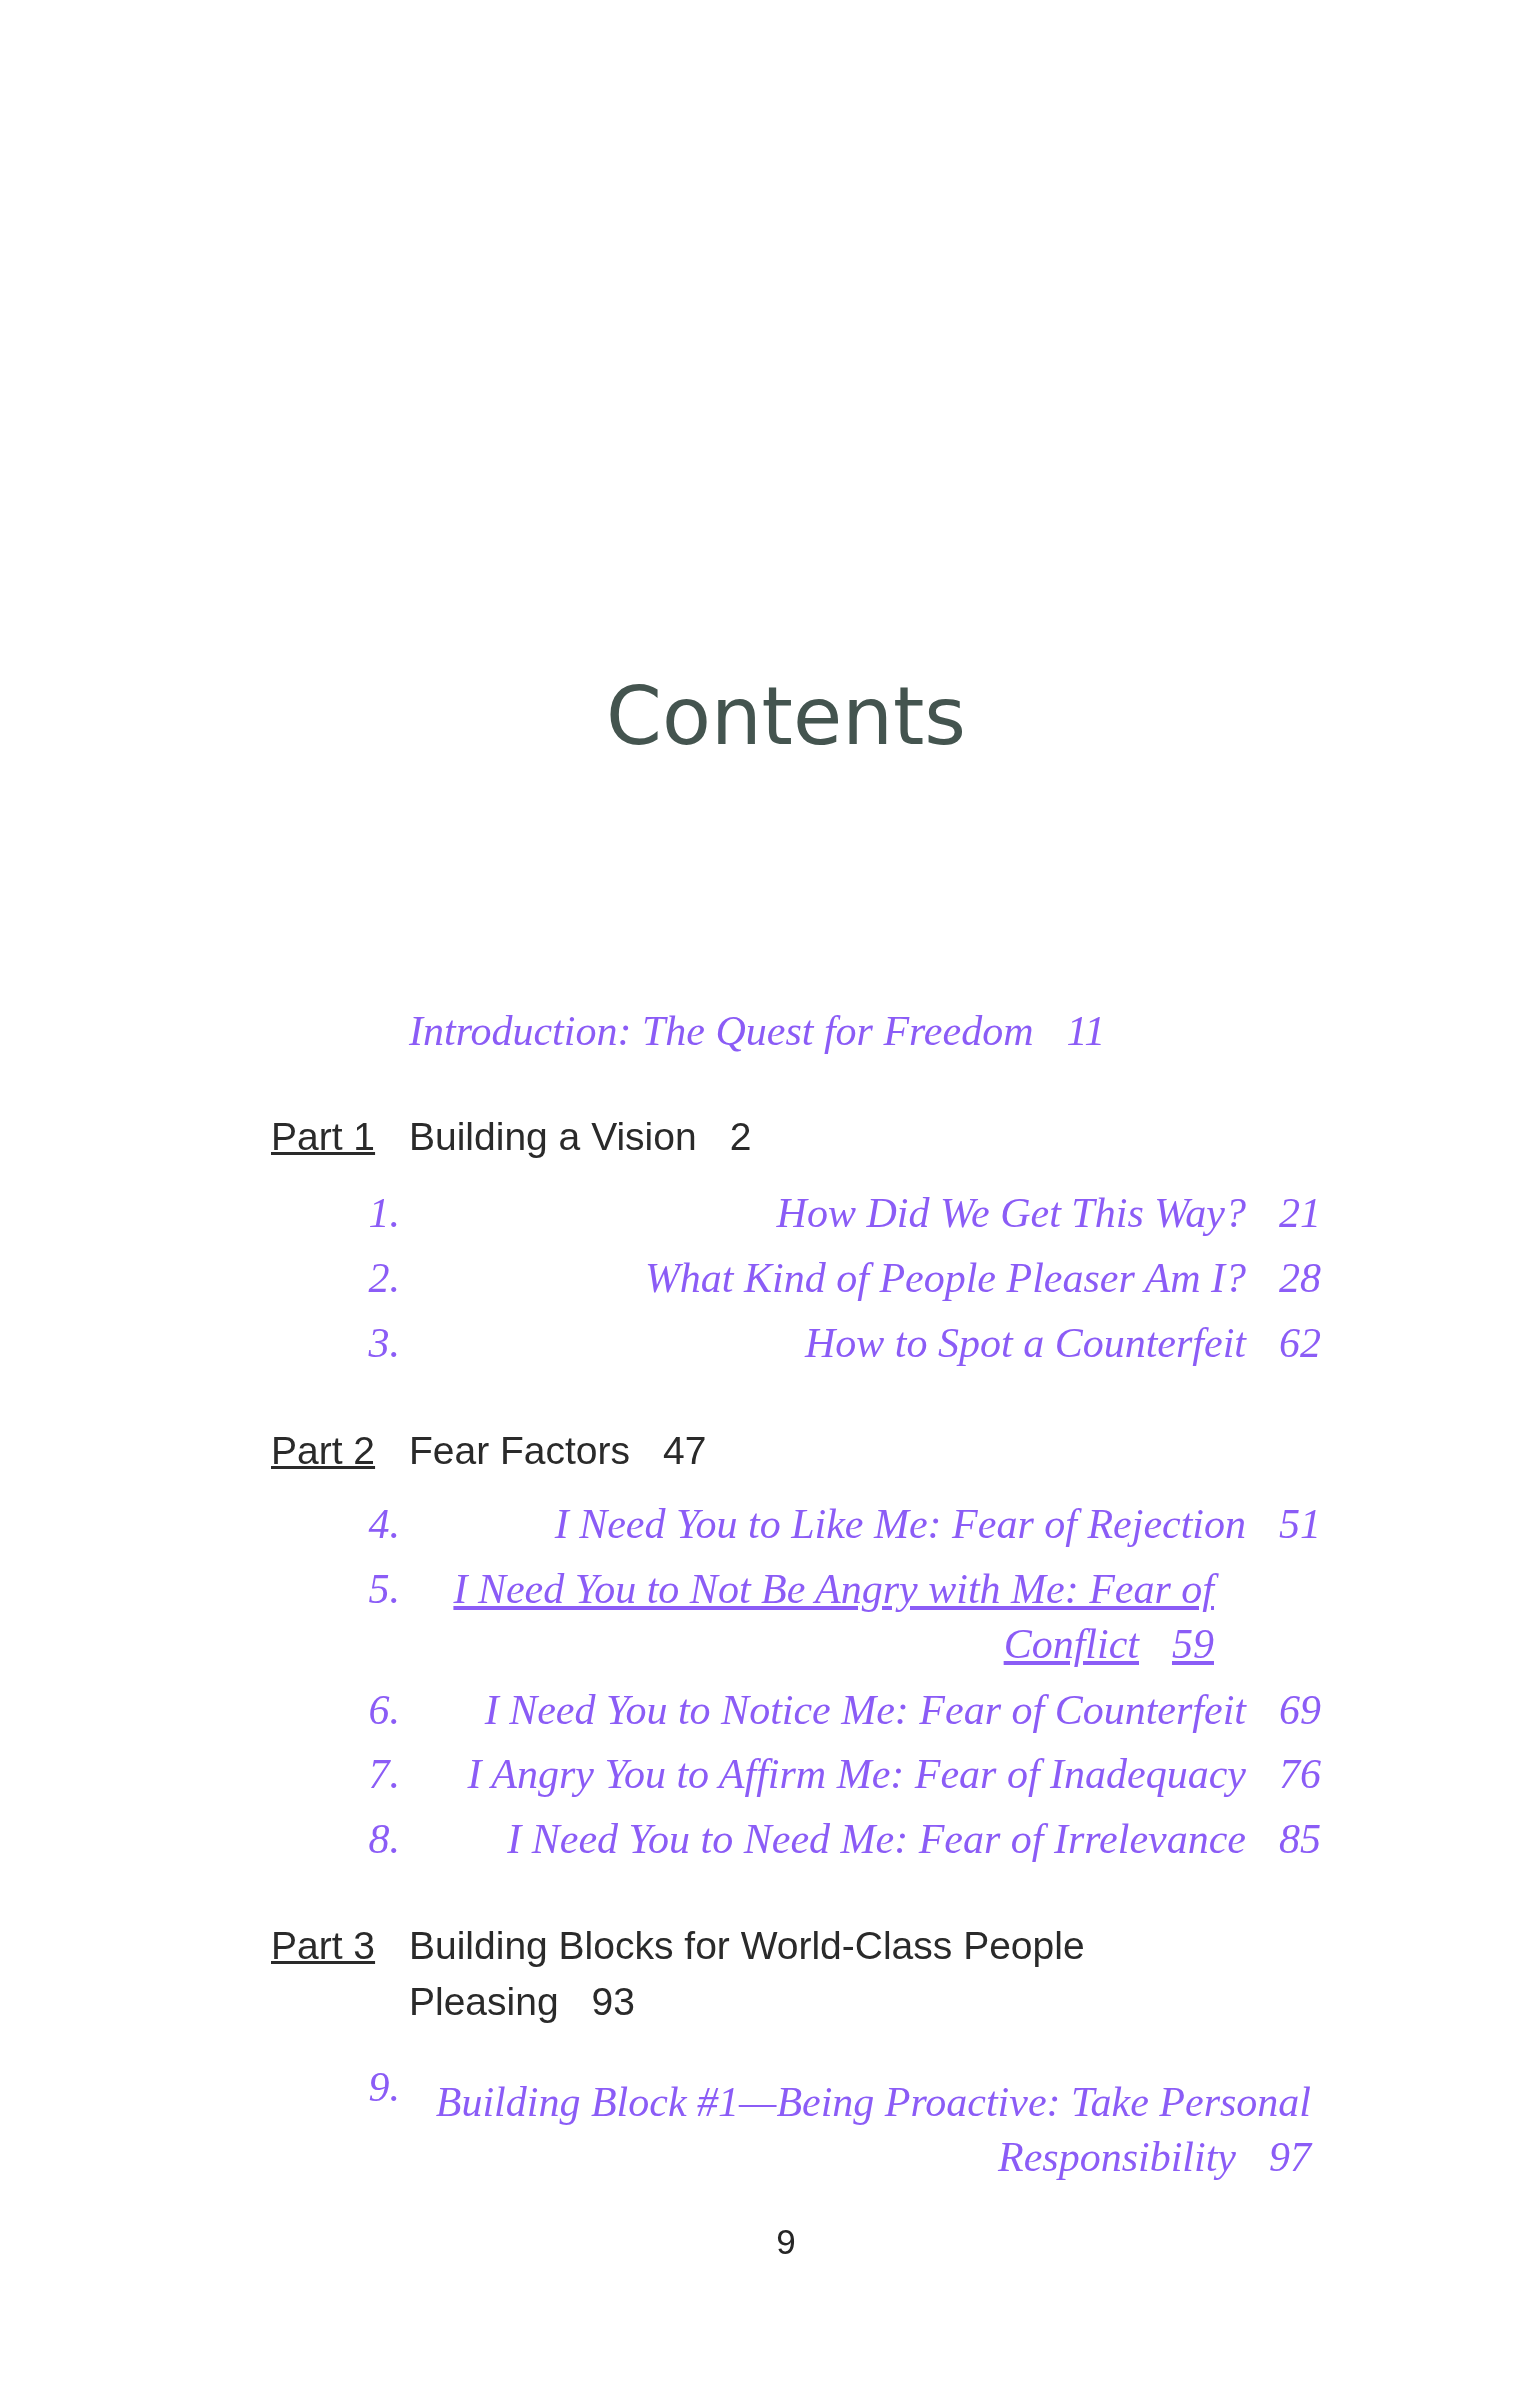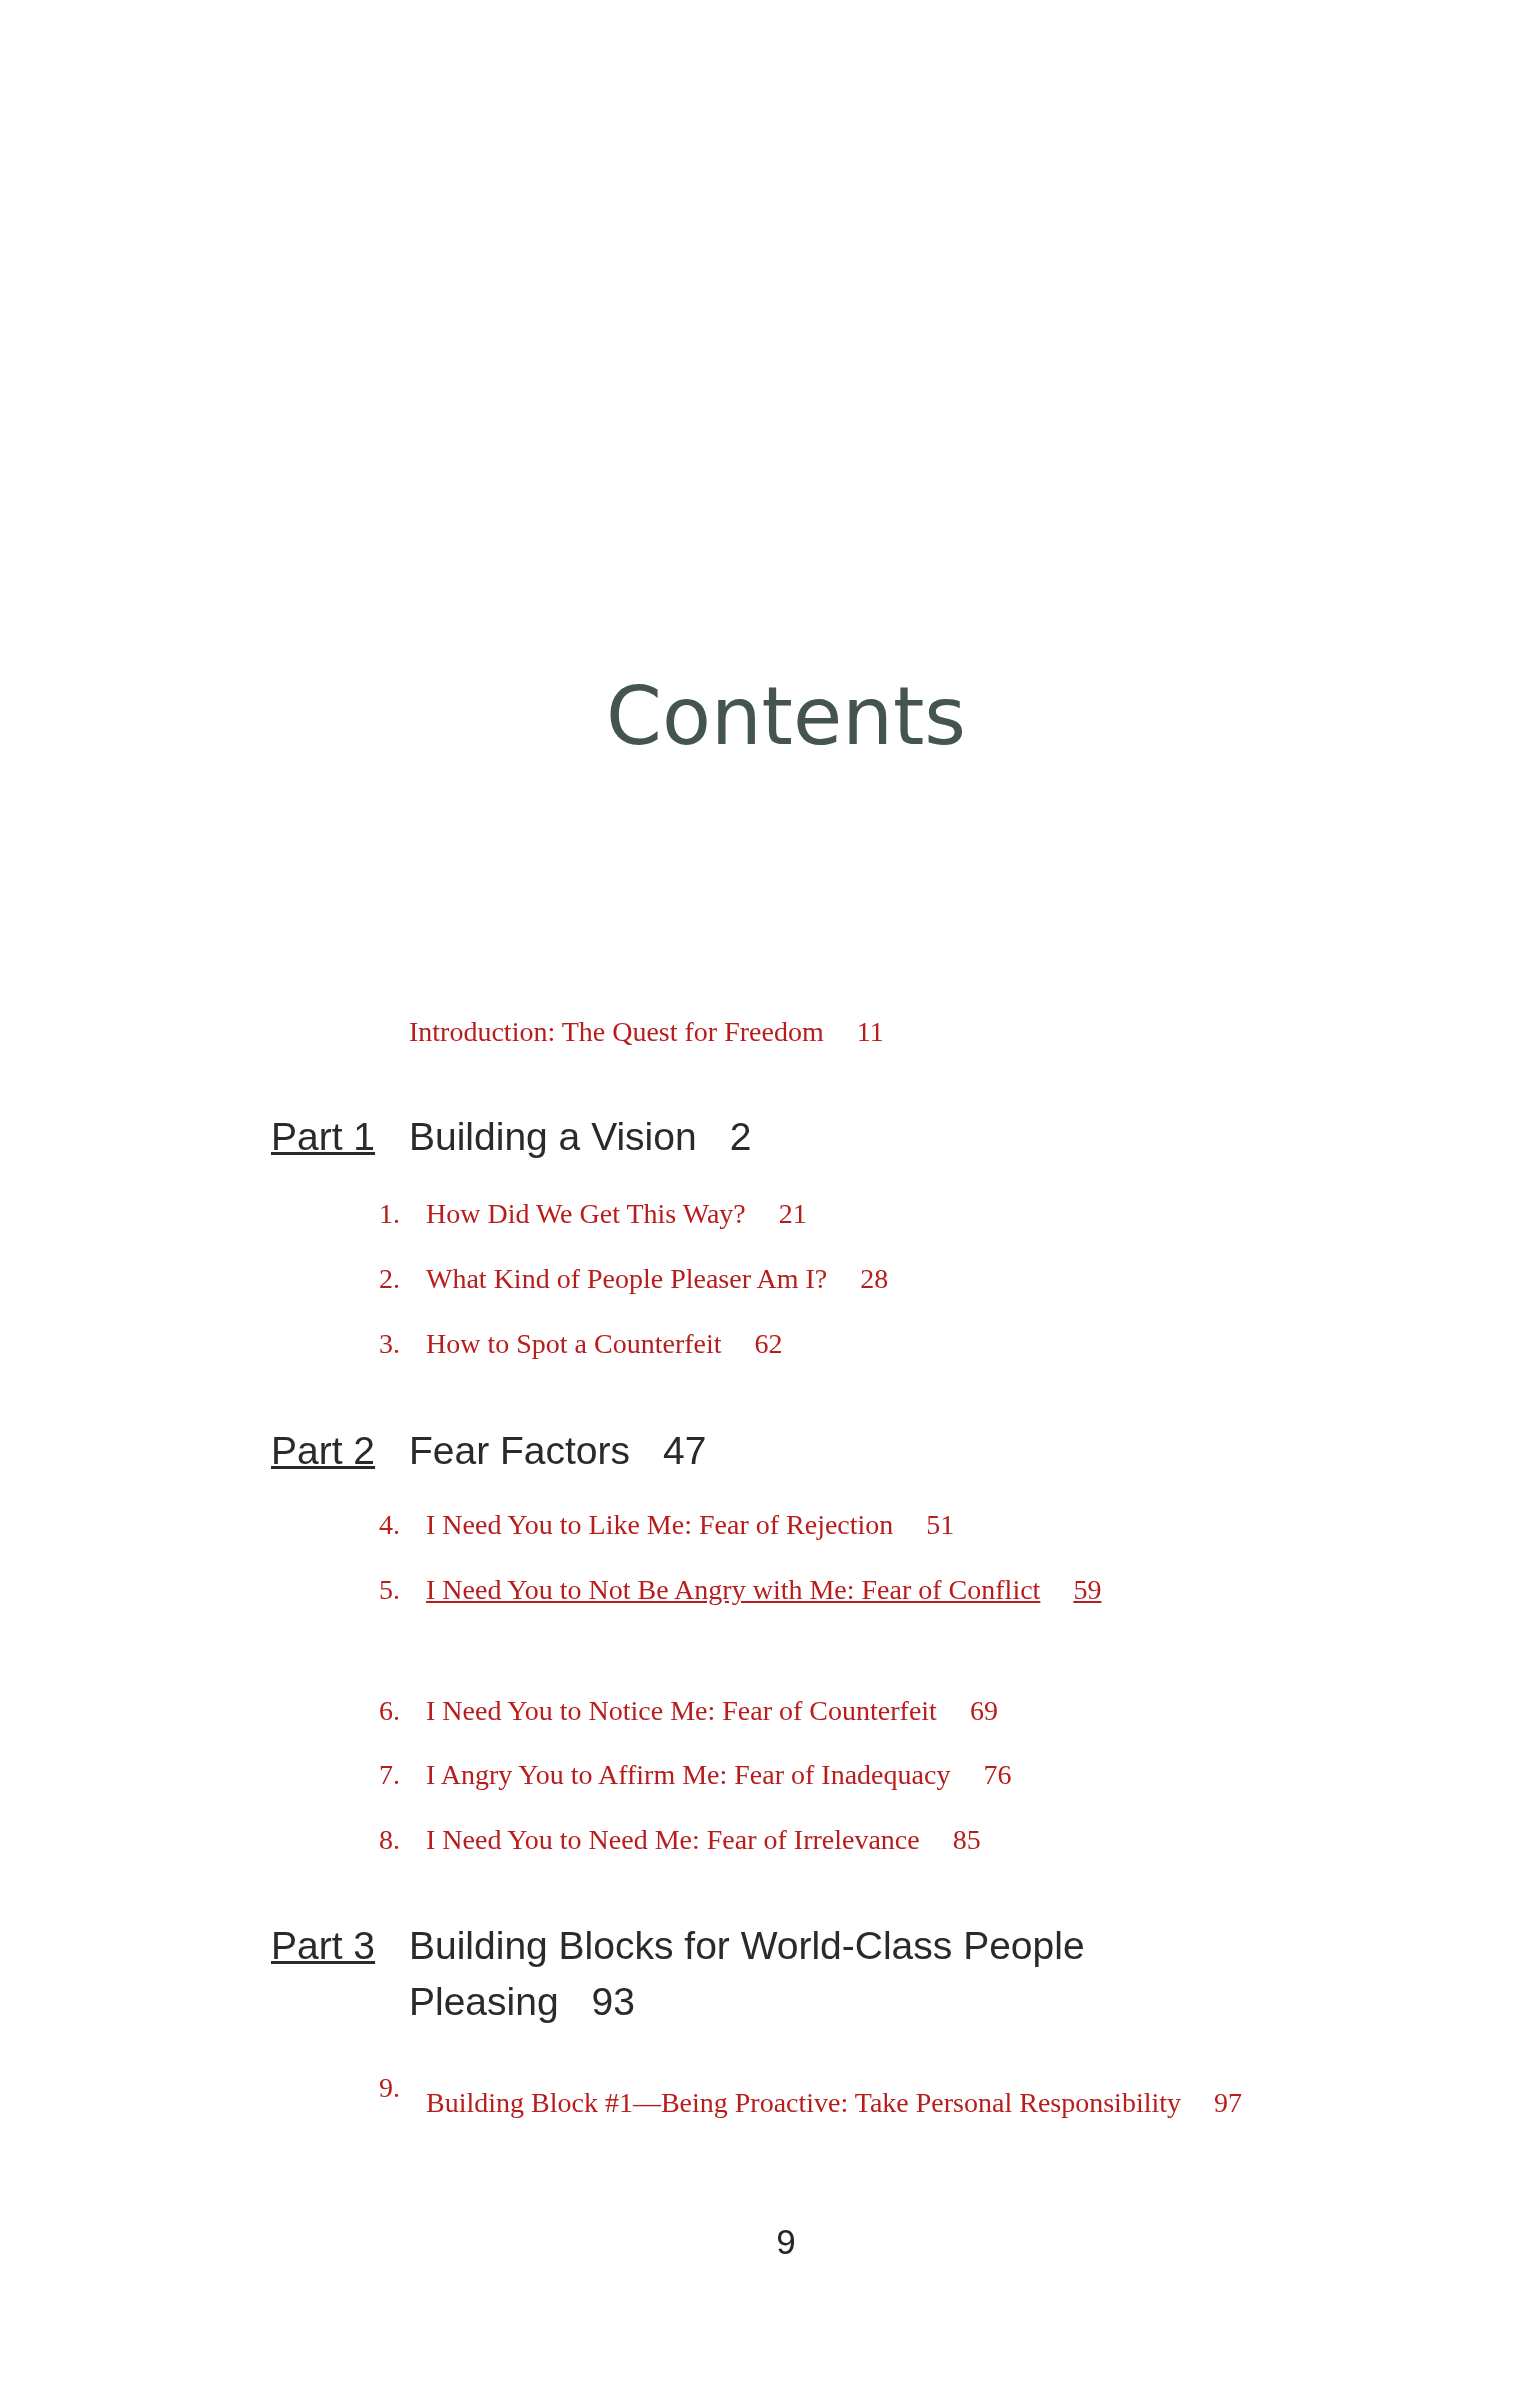--- a/index.html
+++ b/index.html
@@ -27,23 +27,24 @@
       color: #44544f;
       letter-spacing: 0px;
       margin: 0;
     }
     .line {
       position: absolute;
       white-space: nowrap;
     }
     .serif {
       font-family: "Liberation Serif", serif;
-      font-size: 28px;
+      font-size: 42px;
       line-height: 55px;
-      color: #b91c1c;
+      color: #8b5cf6;
+      font-style: italic;
     }
     .sans {
       font-family: "Liberation Sans", sans-serif;
       font-size: 39px;
       line-height: 56px;
       color: #2a2a2a;
     }
     .part-label {
       position: absolute;
       left: 271px;
@@ -56,23 +57,24 @@
       white-space: normal;
     }
     .ch-num {
       position: absolute;
       left: 291px;
       width: 109px;
       text-align: right;
     }
     .ch-title {
       position: absolute;
-      left: 426px;
+      left: 409px;
       width: 912px;
       white-space: normal;
+      text-align: right;
     }
     .pg {
       padding-left: 33px;
     }
     .page-number {
       position: absolute;
       left: 0;
       width: 1572px;
       text-align: center;
       top: 2222px;

